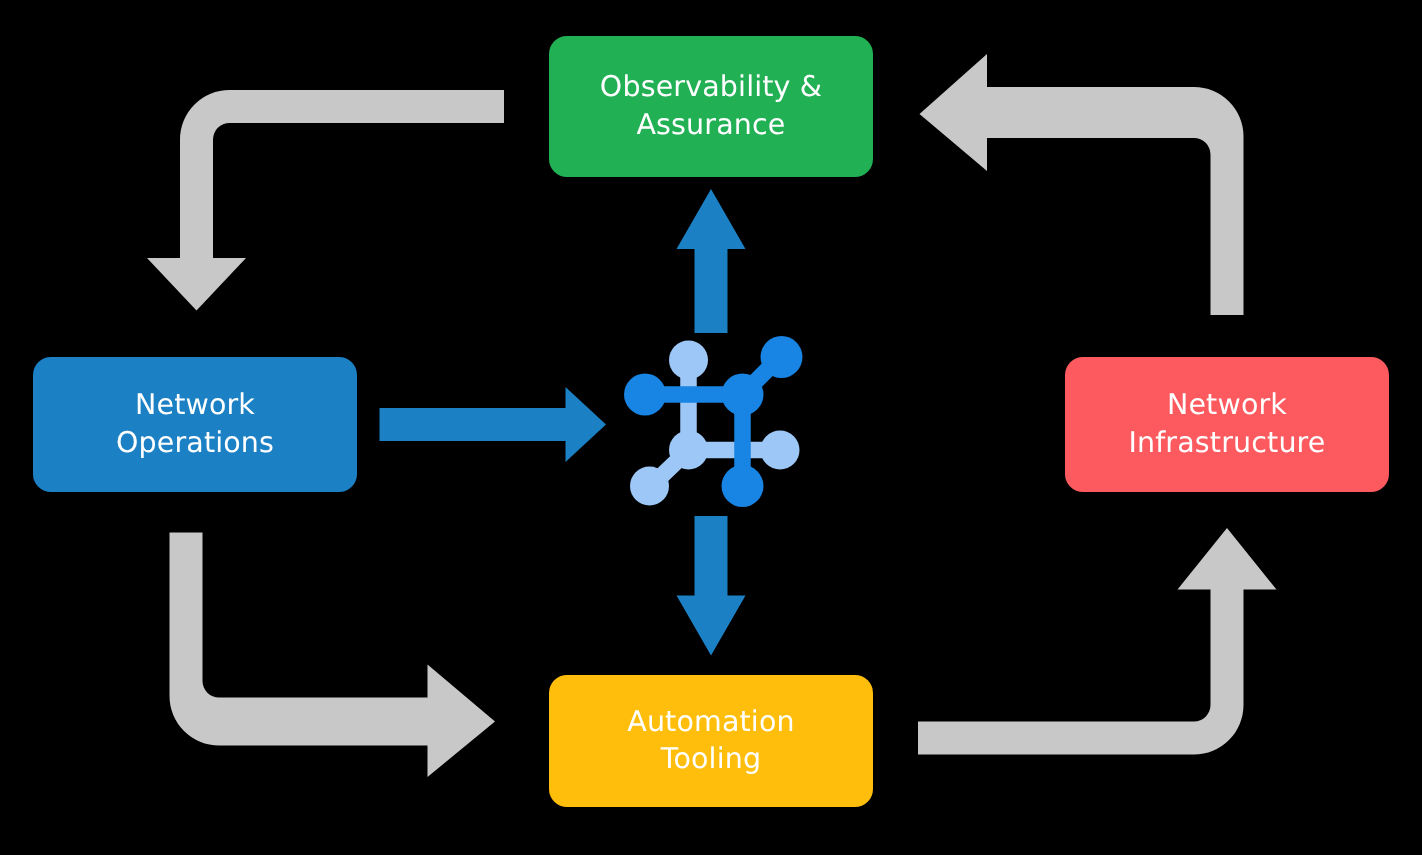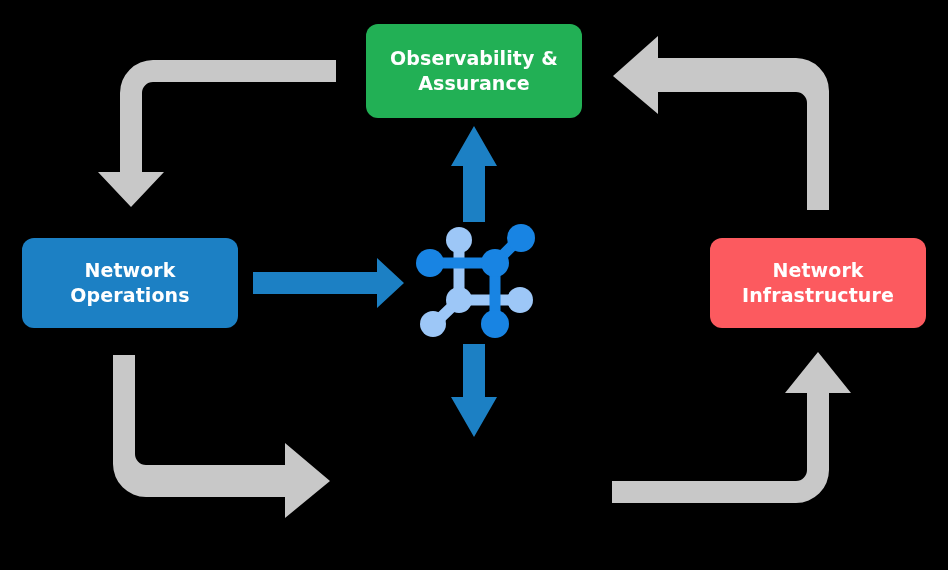--- a/index.html
+++ b/index.html
@@ -18,21 +18,21 @@
   .node-box {
     position: absolute;
     border-radius: 12px;
     display: flex;
     align-items: center;
     justify-content: center;
     text-align: center;
     color: #ffffff;
     font-size: 19px;
     line-height: 1.30;
-    font-weight: 700;
+    font-weight: 400;
     letter-spacing: 0.1px;
     box-sizing: border-box;
     padding: 4px 10px;
     white-space: pre-line;
   }
   #box-observability {
     left: 366px; top: 24px; width: 216px; height: 94px;
   }
   #box-network-operations {
     left: 22px; top: 238px; width: 216px; height: 90px;
@@ -175,14 +175,16 @@
 
   <div class="node-box" id="box-observability" style="background:#22b055;">Observability &amp;
 Assurance</div>
 
   <div class="node-box" id="box-network-operations" style="background:#1c80c4;">Network
 Operations</div>
 
   <div class="node-box" id="box-network-infrastructure" style="background:#fc5a5f;">Network
 Infrastructure</div>
 
+  <div class="node-box" id="box-automation-tooling" style="background:#ffbe0b;">Automation
+Tooling</div>
 
 </div>
 
 </body></html>

